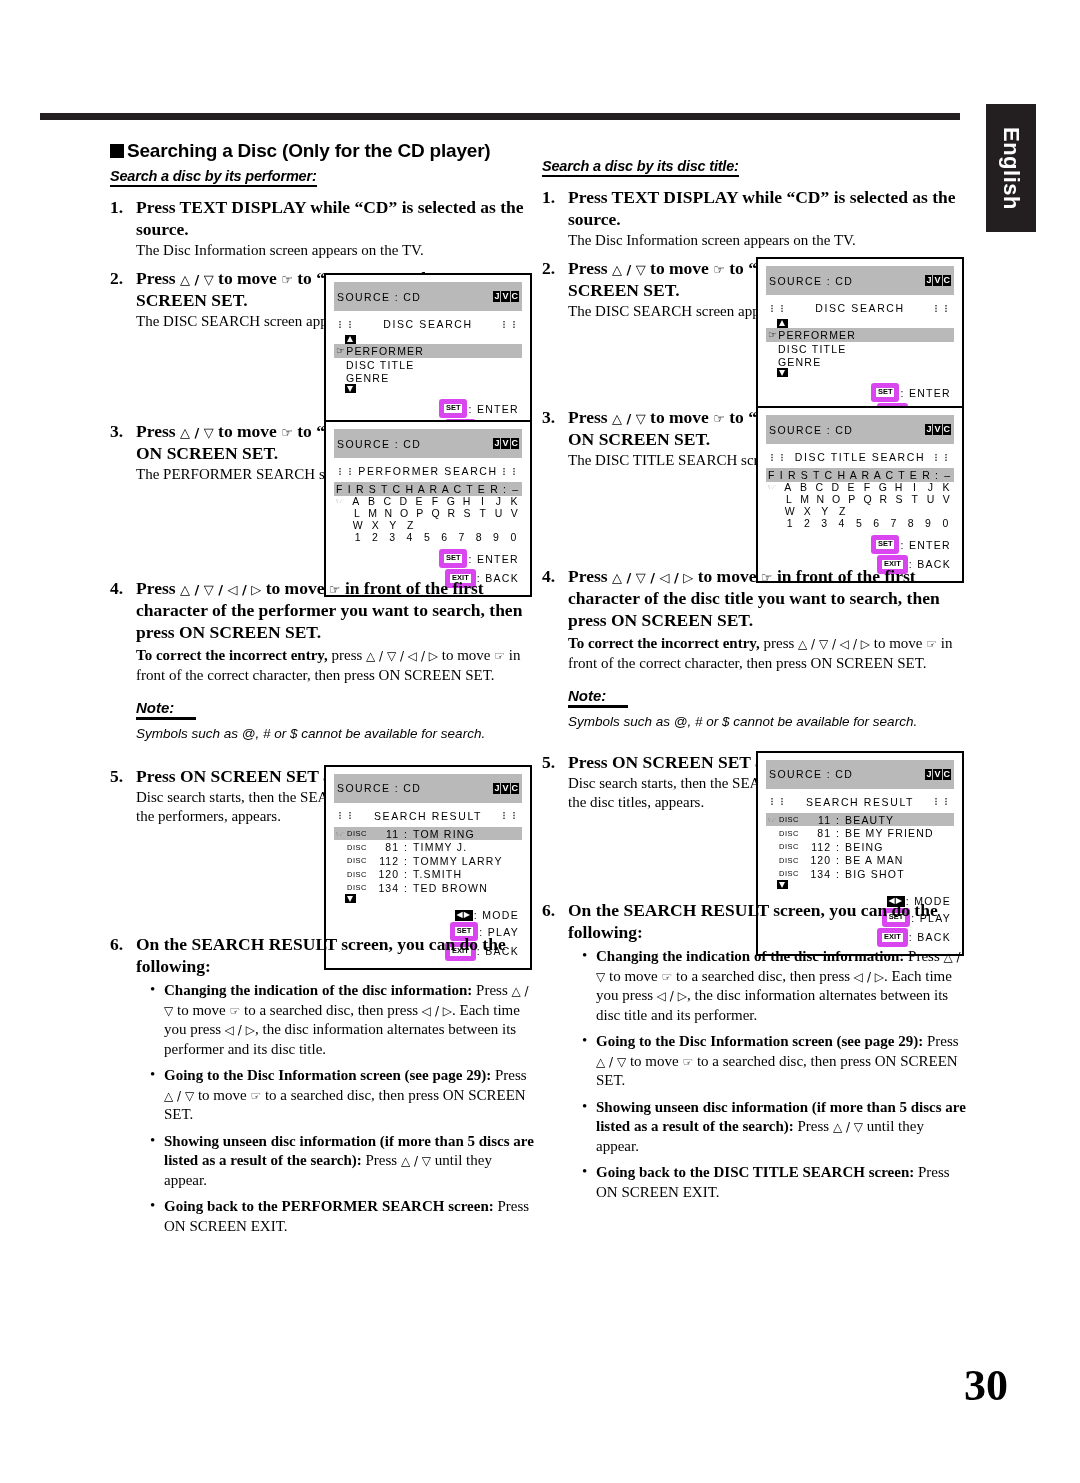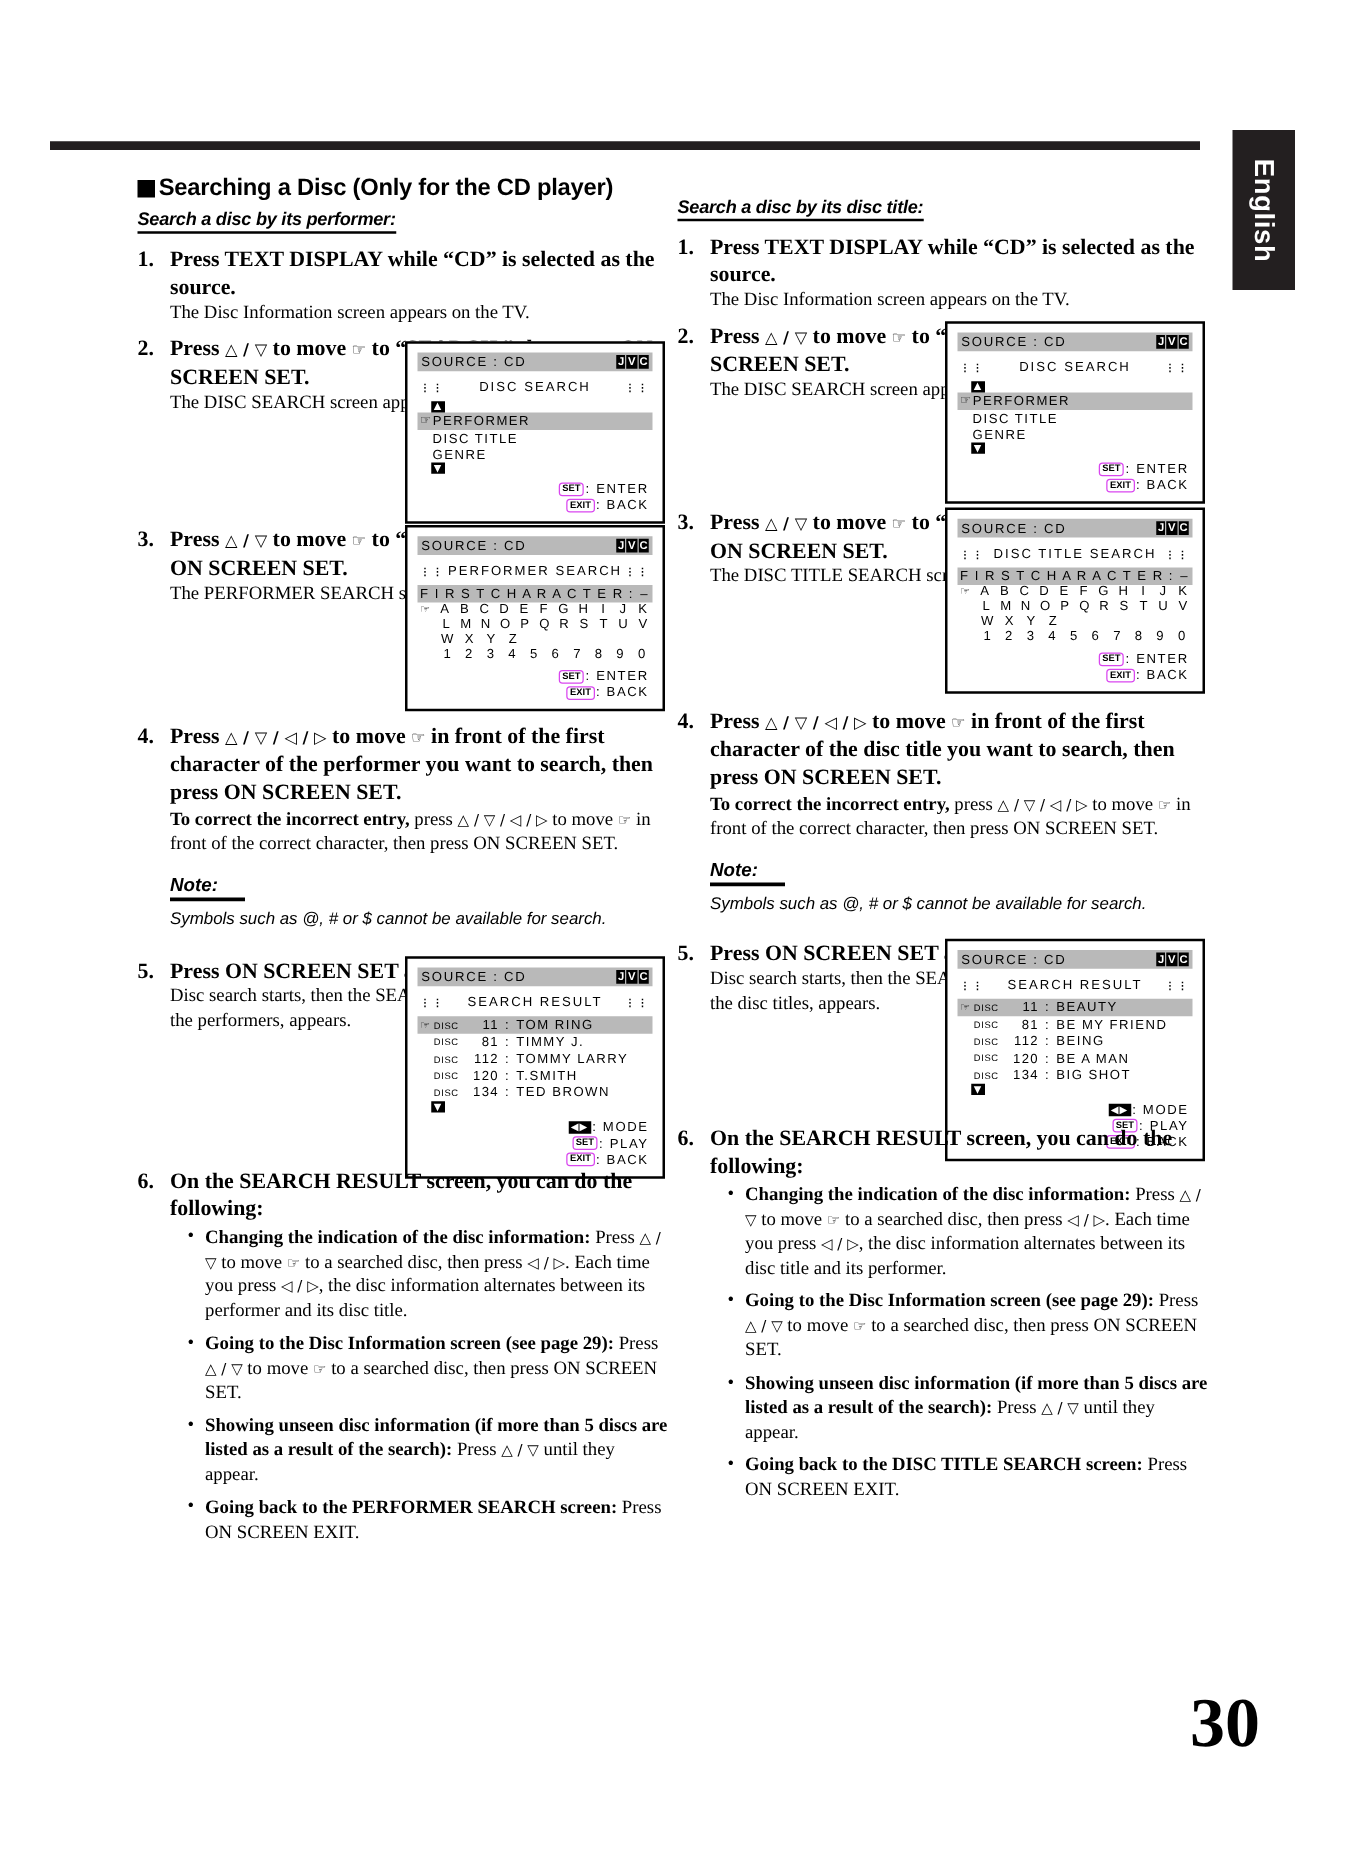--- a/index.html
+++ b/index.html
@@ -37,21 +37,21 @@
     font-weight:bold;
     font-size:22px;
     letter-spacing:0.5px;
   }
 
   .page-number {
     position:absolute;
     right:72px; bottom:72px;
     font-family:"Liberation Serif", serif;
     font-weight:bold;
-    font-size:56px;
+    font-size:44px;
   }
 
   
   .col { position:absolute; top:140px; width:430px; }
   .col-left  { left:110px; }
   .col-right { left:542px; }
 
   
   .sec-head {
     font-family:"Liberation Sans", sans-serif;
@@ -152,21 +152,21 @@
     background:#fff;
     font-family:"Liberation Sans", sans-serif;
     padding:7px 8px 7px 8px;
     width:208px;
   }
 
   .osd-bar {
     background:#b9b9b9;
     display:flex; align-items:center; justify-content:space-between;
     padding:1px 3px;
-    height:15px;
+    height:29px;
     gap:23px;
   }
   .osd-source {
     font-size:10.5px;
     letter-spacing:1.4px;
     font-weight:normal;
     white-space:nowrap;
   }
   .jvc {
     font-size:9px;
@@ -242,21 +242,21 @@
     gap:1px;
     padding-right:3px;
   }
   .keyrow {
     display:flex; align-items:center;
     font-size:10.5px;
     letter-spacing:1.3px;
     white-space:nowrap;
   }
   .kbox {
-    border:1px solid #d946ef;
+    border:5px solid #d946ef;
     border-radius:3px;
     font-size:7.5px;
     font-weight:bold;
     letter-spacing:0px;
     padding:0 2px;
     margin-right:1px;
     line-height:1.15;
   }
   .karrows {
     background:#000; color:#fff;

